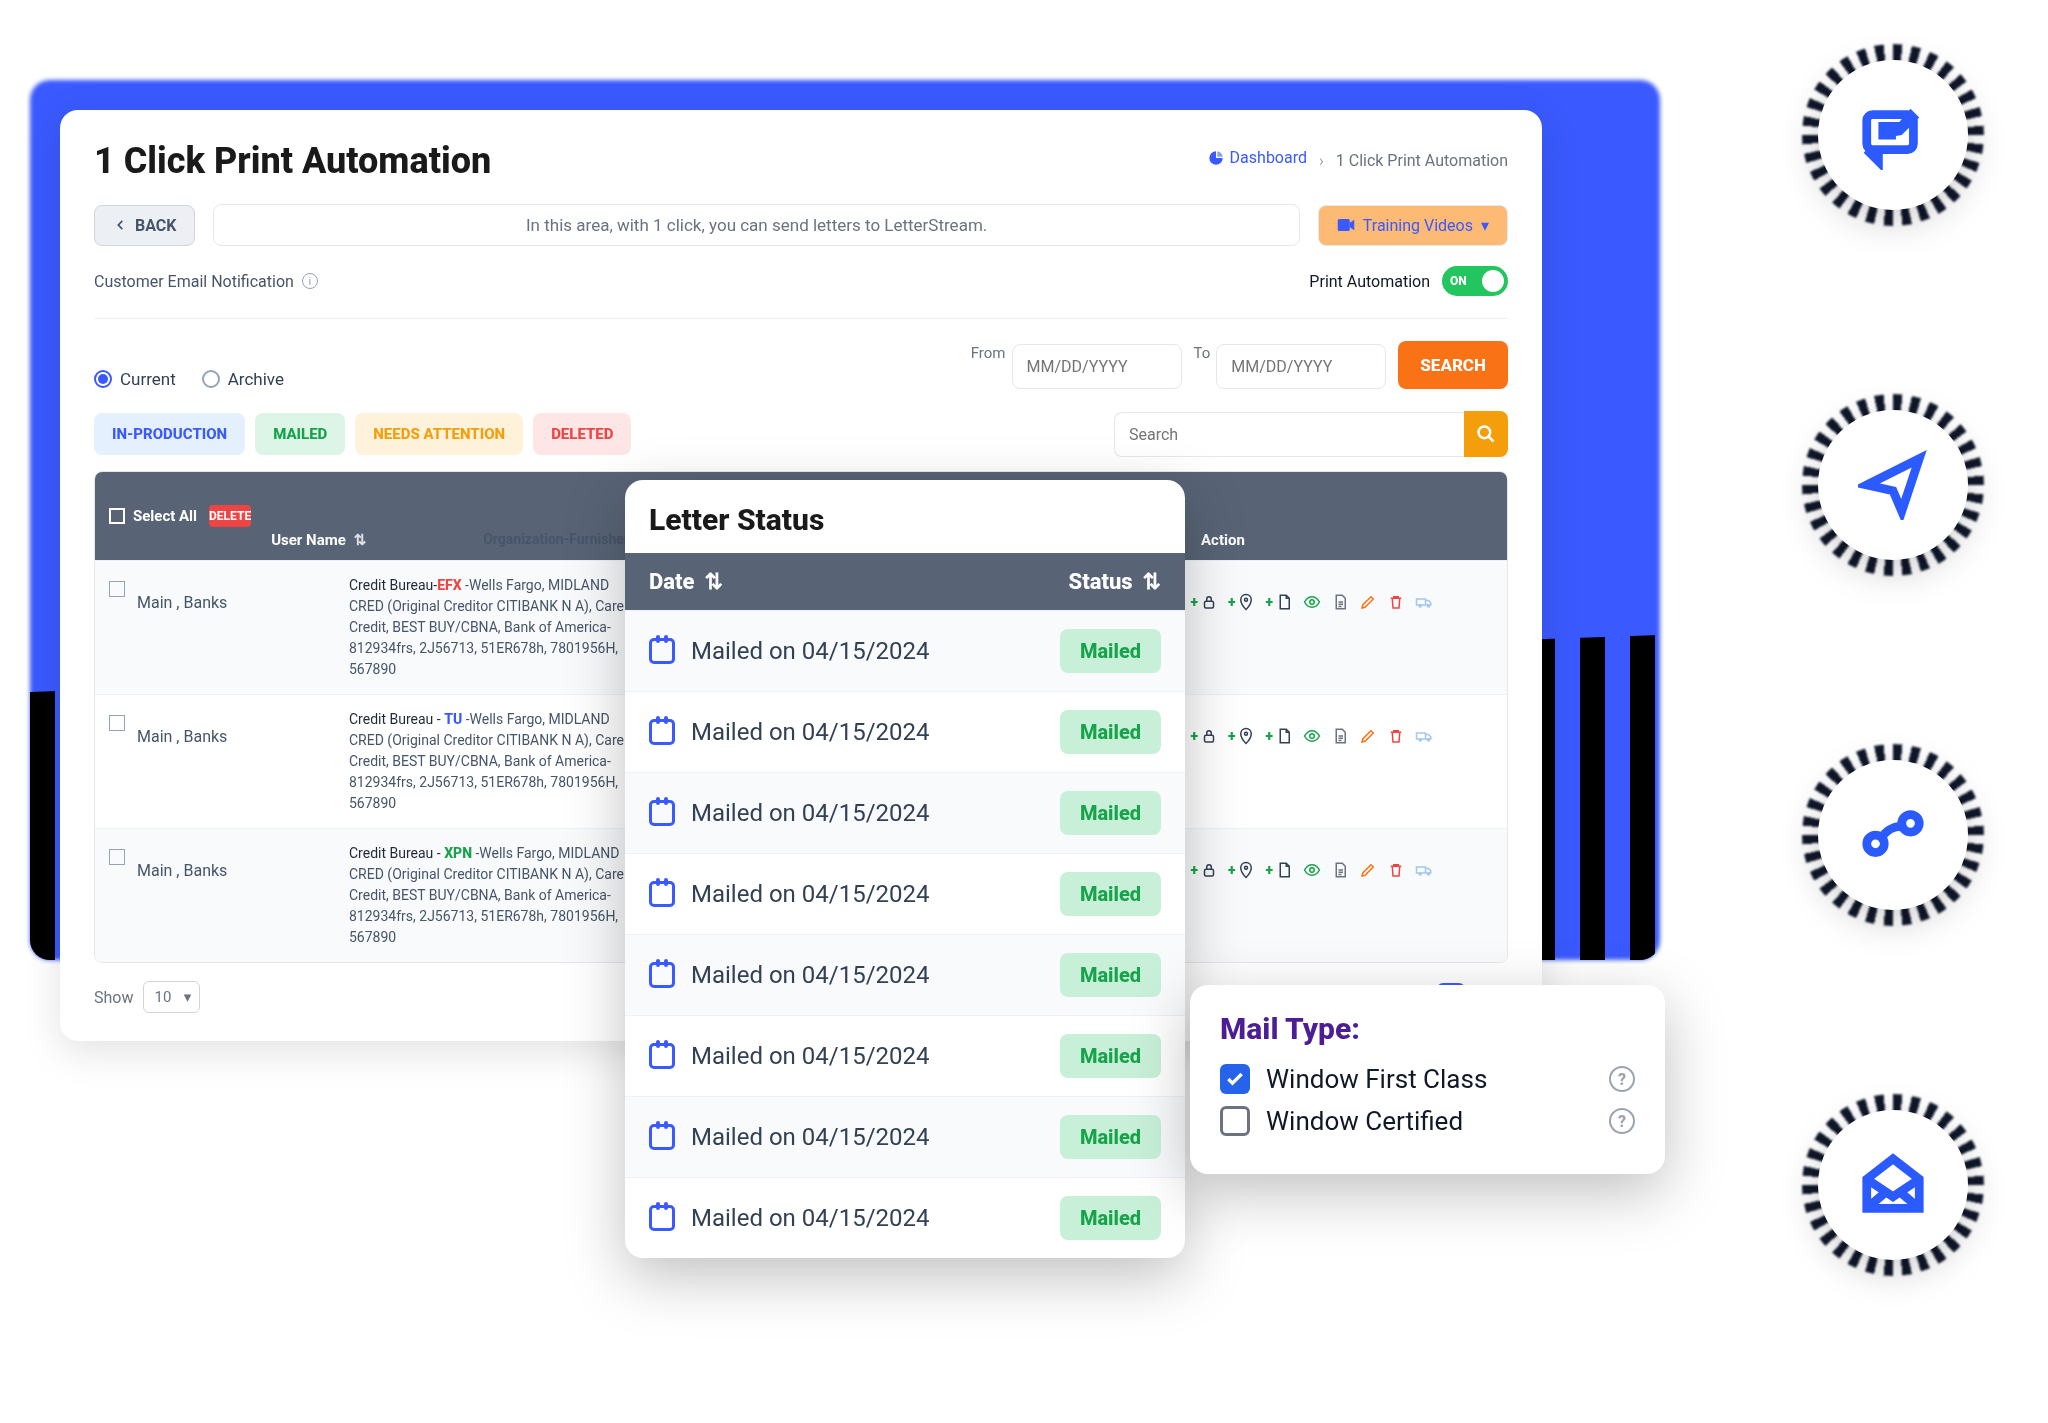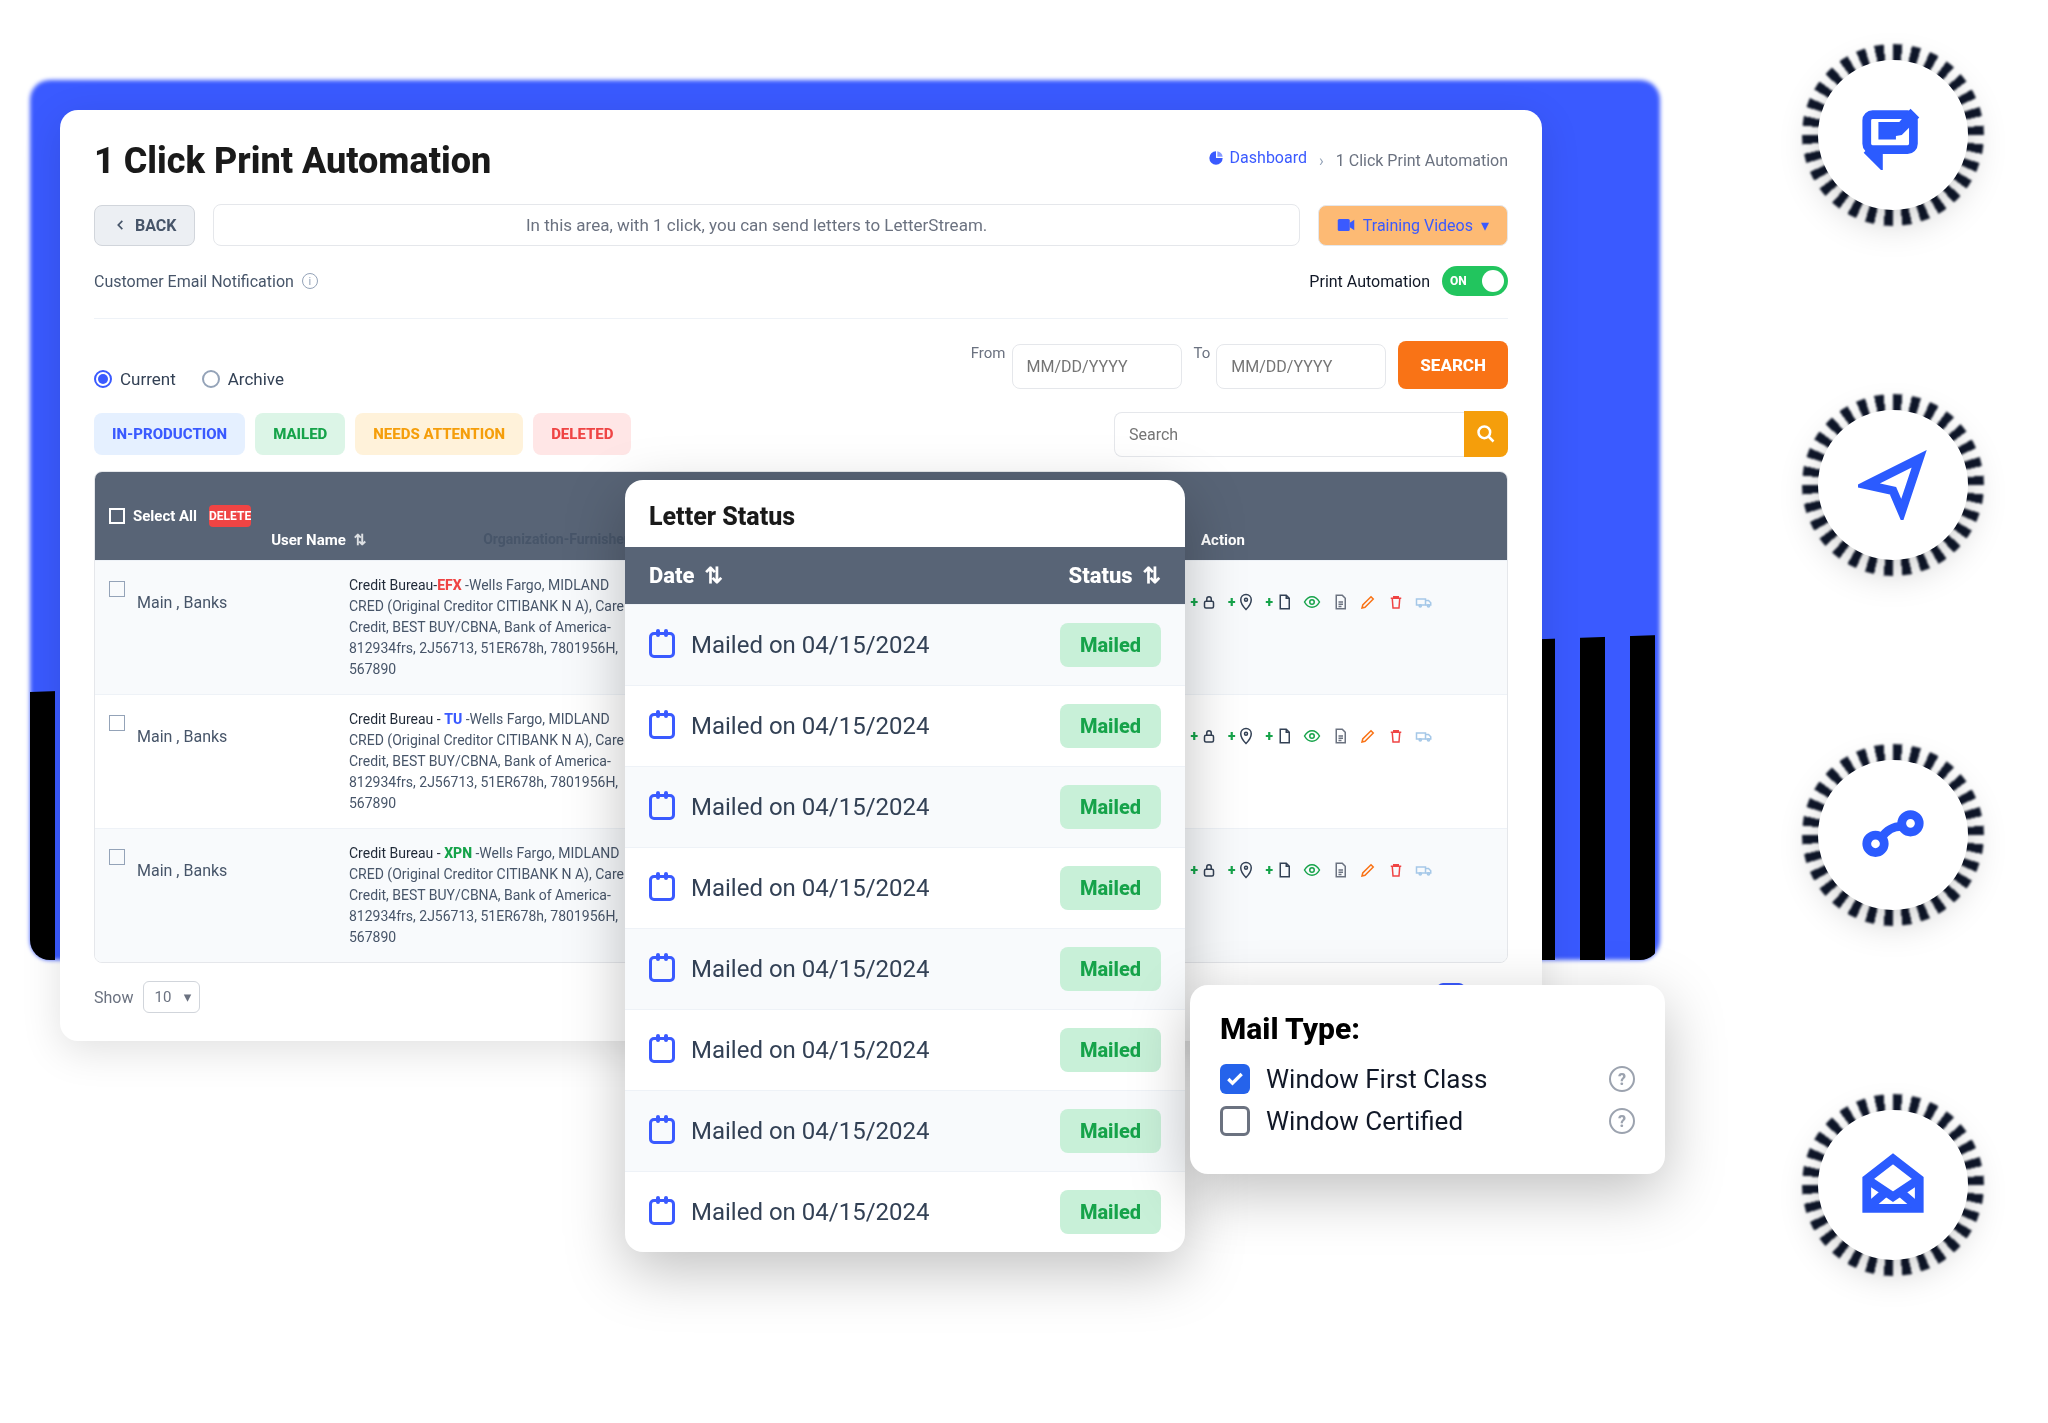--- a/index.html
+++ b/index.html
@@ -70,33 +70,33 @@
   .eye{color:#16a34a;} .doc{color:#6b7280;} .ed{color:#f97316;} .tr{color:#ef4444;} .tk{color:#a5c8e8;}
   .pager{display:flex;align-items:center;justify-content:space-between;margin-top:18px;font-size:16px;color:#6b7280;}
   .pager .sz{display:flex;align-items:center;gap:10px;}
   .sel{border:1px solid #d1d5db;border-radius:6px;padding:6px 28px 6px 10px;font-size:15px;position:relative;background:#fff;}
   .sel::after{content:'▾';position:absolute;right:8px;top:6px;color:#6b7280;}
   .pg{display:flex;align-items:center;gap:10px;}
   .pg .num{background:#3a5aff;color:#fff;width:28px;height:28px;border-radius:6px;display:flex;align-items:center;justify-content:center;font-weight:800;}
 
   
   .status-card{position:absolute;left:625px;top:480px;width:560px;background:#fff;border-radius:18px;box-shadow:0 18px 60px rgba(0,0,0,.25);}
-  .status-card h2{font-size:25px;font-weight:800;padding:22px 24px 16px;color:#1a1a1a;}
+  .status-card h2{font-size:30px;font-weight:800;padding:22px 24px 16px;color:#1a1a1a;}
   .sc-hdr{background:#586476;color:#fff;display:flex;align-items:center;justify-content:space-between;padding:16px 24px;font-size:22px;font-weight:800;}
   .sc-hdr .c{display:flex;align-items:center;gap:10px;}
   .sc-row{display:flex;align-items:center;justify-content:space-between;padding:18px 24px;border-top:1px solid #eef2f7;}
   .sc-row:nth-child(odd){background:#f8fafc;}
   .sc-left{display:flex;align-items:center;gap:16px;font-size:24px;color:#334155;}
   .cal{width:26px;height:26px;border:3px solid #3a5aff;border-radius:5px;position:relative;flex-shrink:0;}
   .cal::before{content:'';position:absolute;top:-6px;left:4px;width:4px;height:8px;background:#3a5aff;border-radius:2px;}
   .cal::after{content:'';position:absolute;top:-6px;right:4px;width:4px;height:8px;background:#3a5aff;border-radius:2px;}
   .badge{background:#c8f0d8;color:#16a34a;font-weight:800;font-size:20px;padding:10px 20px;border-radius:8px;}
 
   .mail-card{position:absolute;left:1190px;top:985px;width:475px;background:#fff;border-radius:18px;box-shadow:0 18px 60px rgba(0,0,0,.25);padding:26px 30px;}
-  .mail-card h3{font-size:30px;font-weight:800;color:#000000;margin-bottom:18px;}
+  .mail-card h3{font-size:30px;font-weight:800;color:#4c1d95;margin-bottom:18px;}
   .opt{display:flex;align-items:center;gap:16px;font-size:26px;color:#111827;margin:12px 0;}
   .ck{width:30px;height:30px;border-radius:6px;display:flex;align-items:center;justify-content:center;flex-shrink:0;}
   .ck.on{background:#2563eb;}
   .ck.off{border:3px solid #6b7280;}
   .q{width:26px;height:26px;border:2px solid #9ca3af;border-radius:50%;color:#9ca3af;display:flex;align-items:center;justify-content:center;font-size:16px;font-weight:800;margin-left:auto;}
 
   .fab{position:absolute;right:80px;width:150px;height:150px;border-radius:50%;background:#fff;box-shadow:0 10px 40px rgba(0,0,0,.2);display:flex;align-items:center;justify-content:center;}
   .fab::before{content:'';position:absolute;inset:-16px;border-radius:50%;background:repeating-conic-gradient(#0f172a 0 6deg, transparent 6deg 12deg);z-index:-1;filter:blur(1px);}
   .fab svg{width:70px;height:70px;stroke:#2b5bff;fill:none;stroke-width:3;}
   .fab.f1{top:60px;} .fab.f2{top:410px;} .fab.f3{top:760px;} .fab.f4{top:1110px;}

